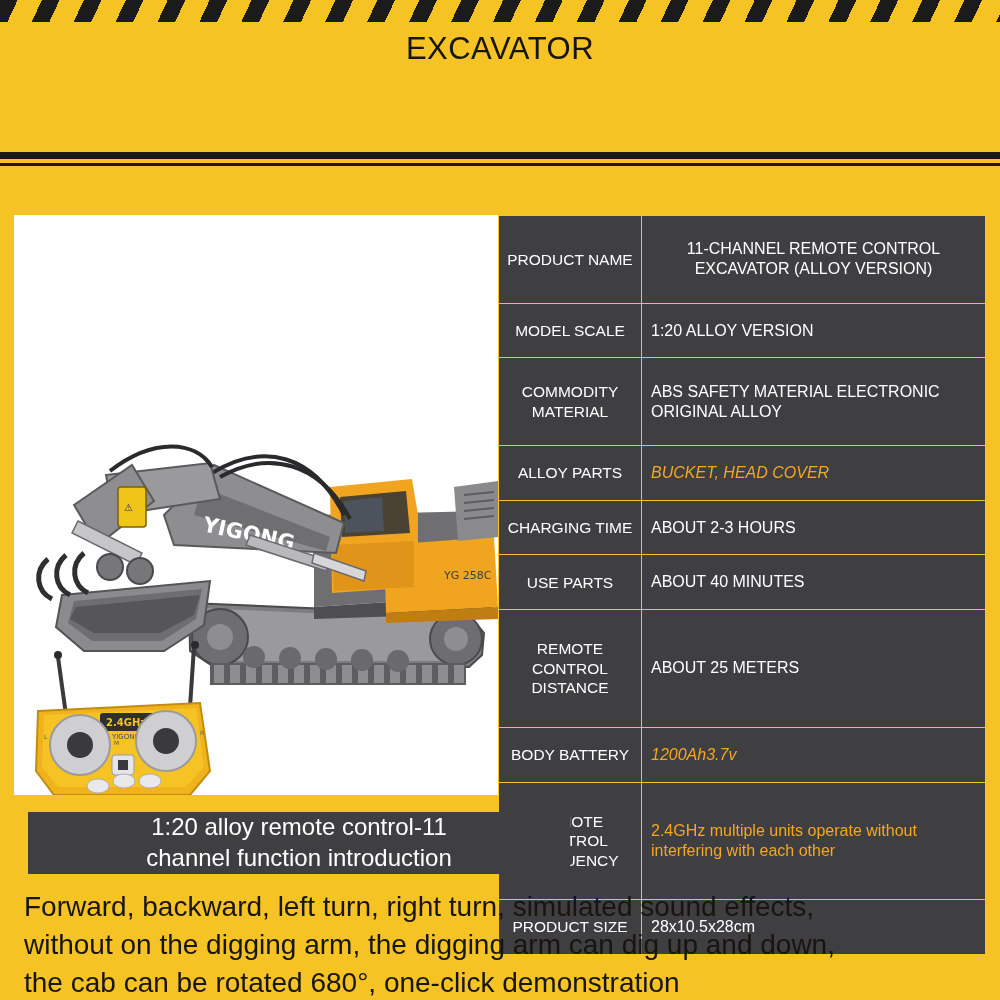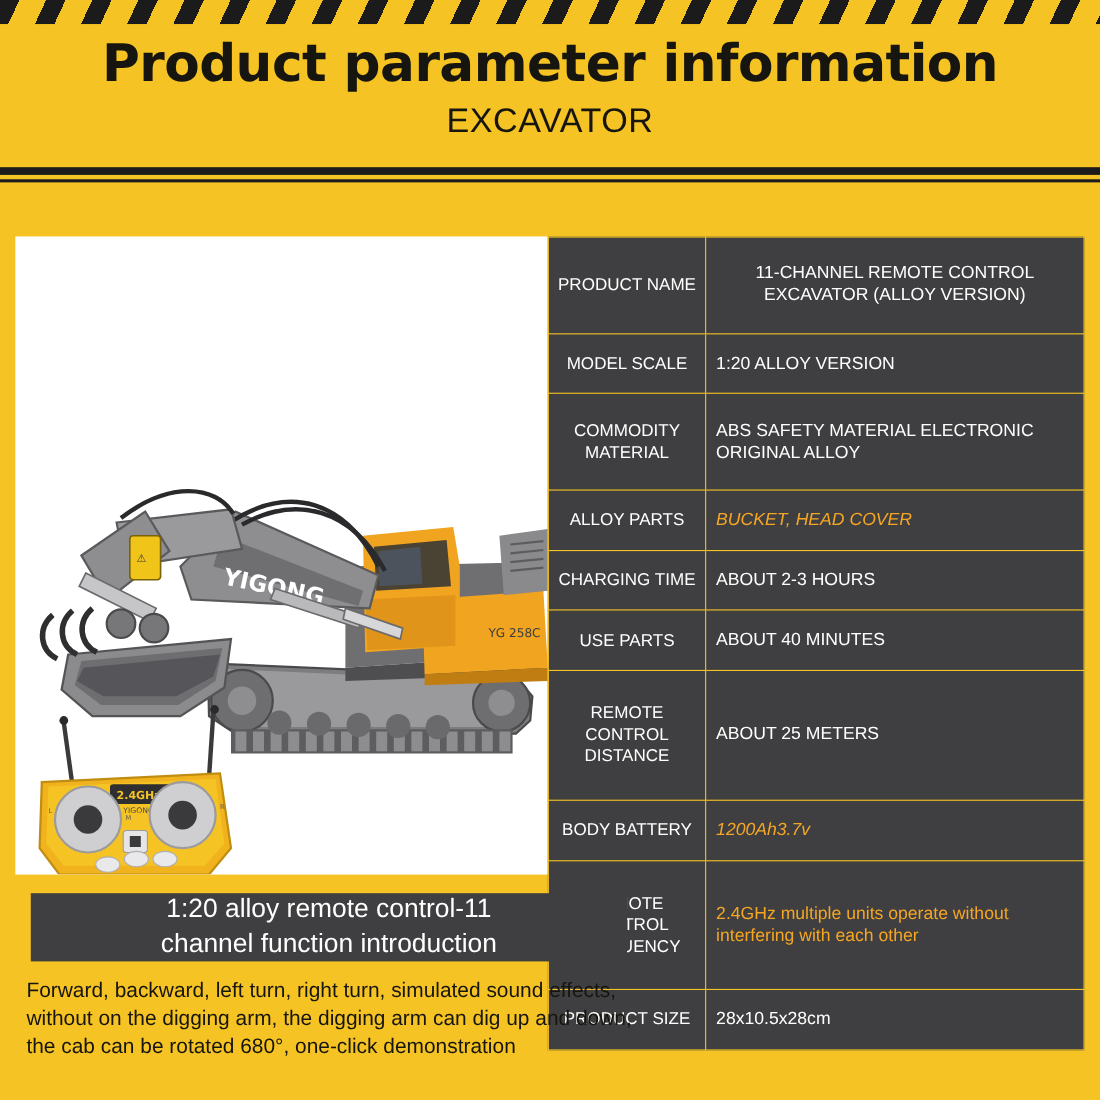--- a/index.html
+++ b/index.html
@@ -88,32 +88,31 @@
     display:flex;align-items:center;justify-content:center;
     padding:0 10px;
     box-sizing:border-box;
   }
   .caption-box span{
     color:#ffffff;font-size:24px;line-height:1.28;text-align:center;
     font-family:"Liberation Sans", sans-serif;
   }
   .bottom-text{
     position:absolute;left:24px;top:722px;width:950px;
-    color:#17150f;font-size:19px;line-height:1.35;
+    color:#17150f;font-size:28px;line-height:1.35;
     font-family:"Liberation Sans", sans-serif;
   }
   .bottom-text div{white-space:nowrap;}
 </style>
 </head>
 <body>
 
 <div class="hazard-top"></div>
 
 <div class="header">
-  <h1>Product parameter information</h1>
   <h2>EXCAVATOR</h2>
 </div>
 <div class="header-rule"></div>
 <div class="header-rule2"></div>
 
 <div class="content">
 
   <div class="photo-card">
     <svg width="484" height="580" viewBox="0 0 484 580" xmlns="http://www.w3.org/2000/svg">
       <rect x="0" y="0" width="484" height="580" fill="#ffffff"></rect>

